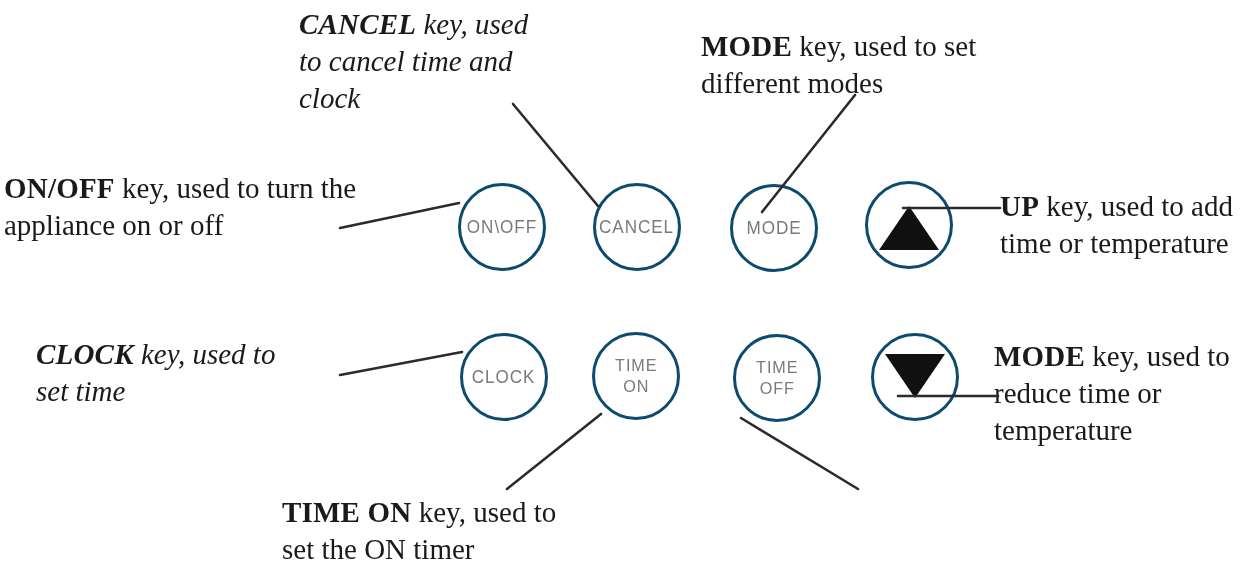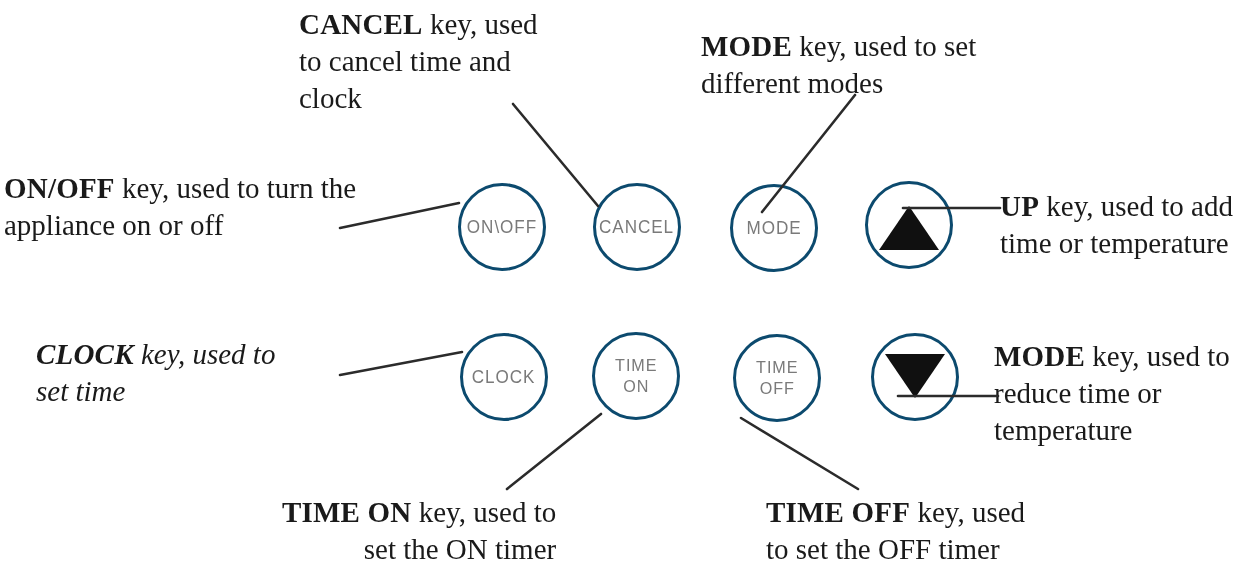--- a/index.html
+++ b/index.html
@@ -78,27 +78,27 @@
   
   #key-onoff   { left: 458px; top: 183px; }
   #key-cancel  { left: 593px; top: 183px; }
   #key-mode    { left: 730px; top: 184px; }
   #key-up      { left: 865px; top: 181px; }
   #key-clock   { left: 460px; top: 333px; }
   #key-timeon  { left: 592px; top: 332px; }
   #key-timeoff { left: 733px; top: 334px; }
   #key-down    { left: 871px; top: 333px; }
   
-  #co-cancel  { left: 299px; top: 6px; }
+  #co-cancel  { left: 299px; top: 6px; font-style: italic; }
   #co-mode    { left: 701px; top: 28px; }
   #co-onoff   { left: 4px;   top: 170px; }
   #co-up      { left: 1000px; top: 188px; }
   #co-clock   { left: 36px;  top: 336px; font-style: italic; }
   #co-down    { left: 994px; top: 338px; }
-  #co-timeon  { left: 282px; top: 494px; text-align: right; }
+  #co-timeon  { left: 282px; top: 494px; }
   #co-timeoff { left: 766px; top: 494px; }
 </style>
 </head>
 <body>
 
 <div class="canvas">
 
   <svg class="leaders" viewBox="0 0 1254 570" xmlns="http://www.w3.org/2000/svg">
     <line x1="340" y1="228" x2="459" y2="203"></line>
     <line x1="513" y1="104" x2="598" y2="206"></line>
@@ -140,24 +140,20 @@
     <div><b>MODE</b><span> key, used to</span></div>
     <div>reduce time or</div>
     <div>temperature</div>
   </div>
 
   <div class="callout" id="co-timeon">
     <div><b>TIME ON</b><span> key, used to</span></div>
     <div>set the ON timer</div>
   </div>
 
-  <div class="callout" id="co-timeoff">
-    <div><b>TIME OFF</b><span> key, used</span></div>
-    <div>to set the OFF timer</div>
-  </div>
 
   <div class="key" id="key-onoff">
     <span class="key-label">ON\OFF</span>
   </div>
   <div class="key" id="key-cancel">
     <span class="key-label">CANCEL</span>
   </div>
   <div class="key" id="key-mode">
     <span class="key-label">MODE</span>
   </div>

